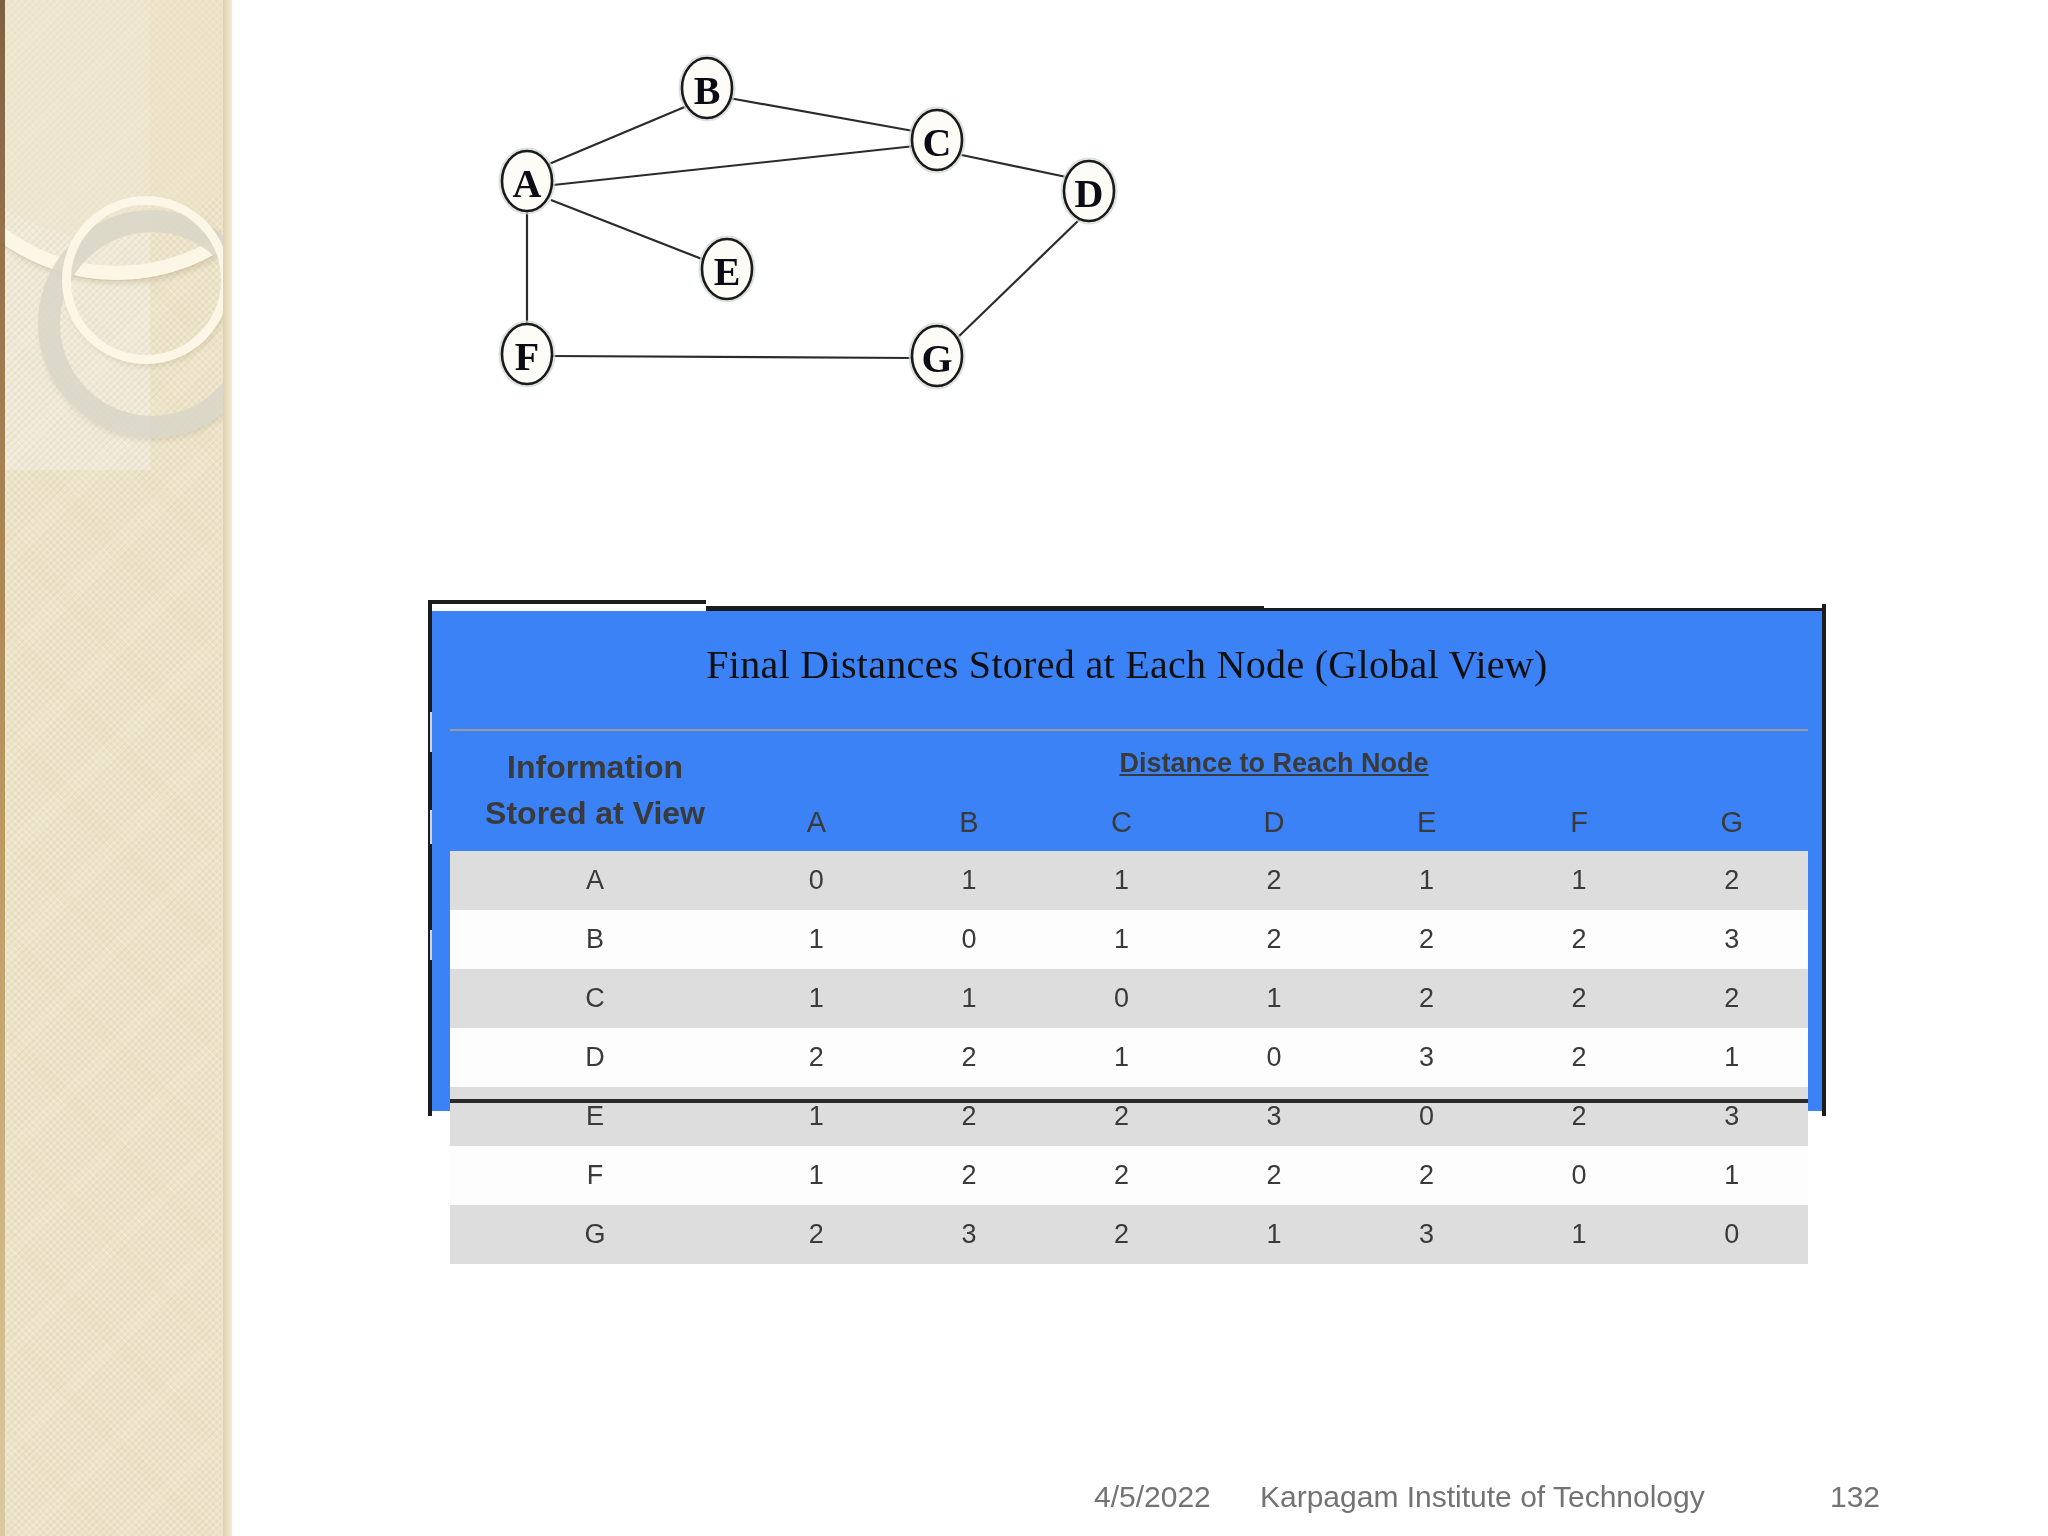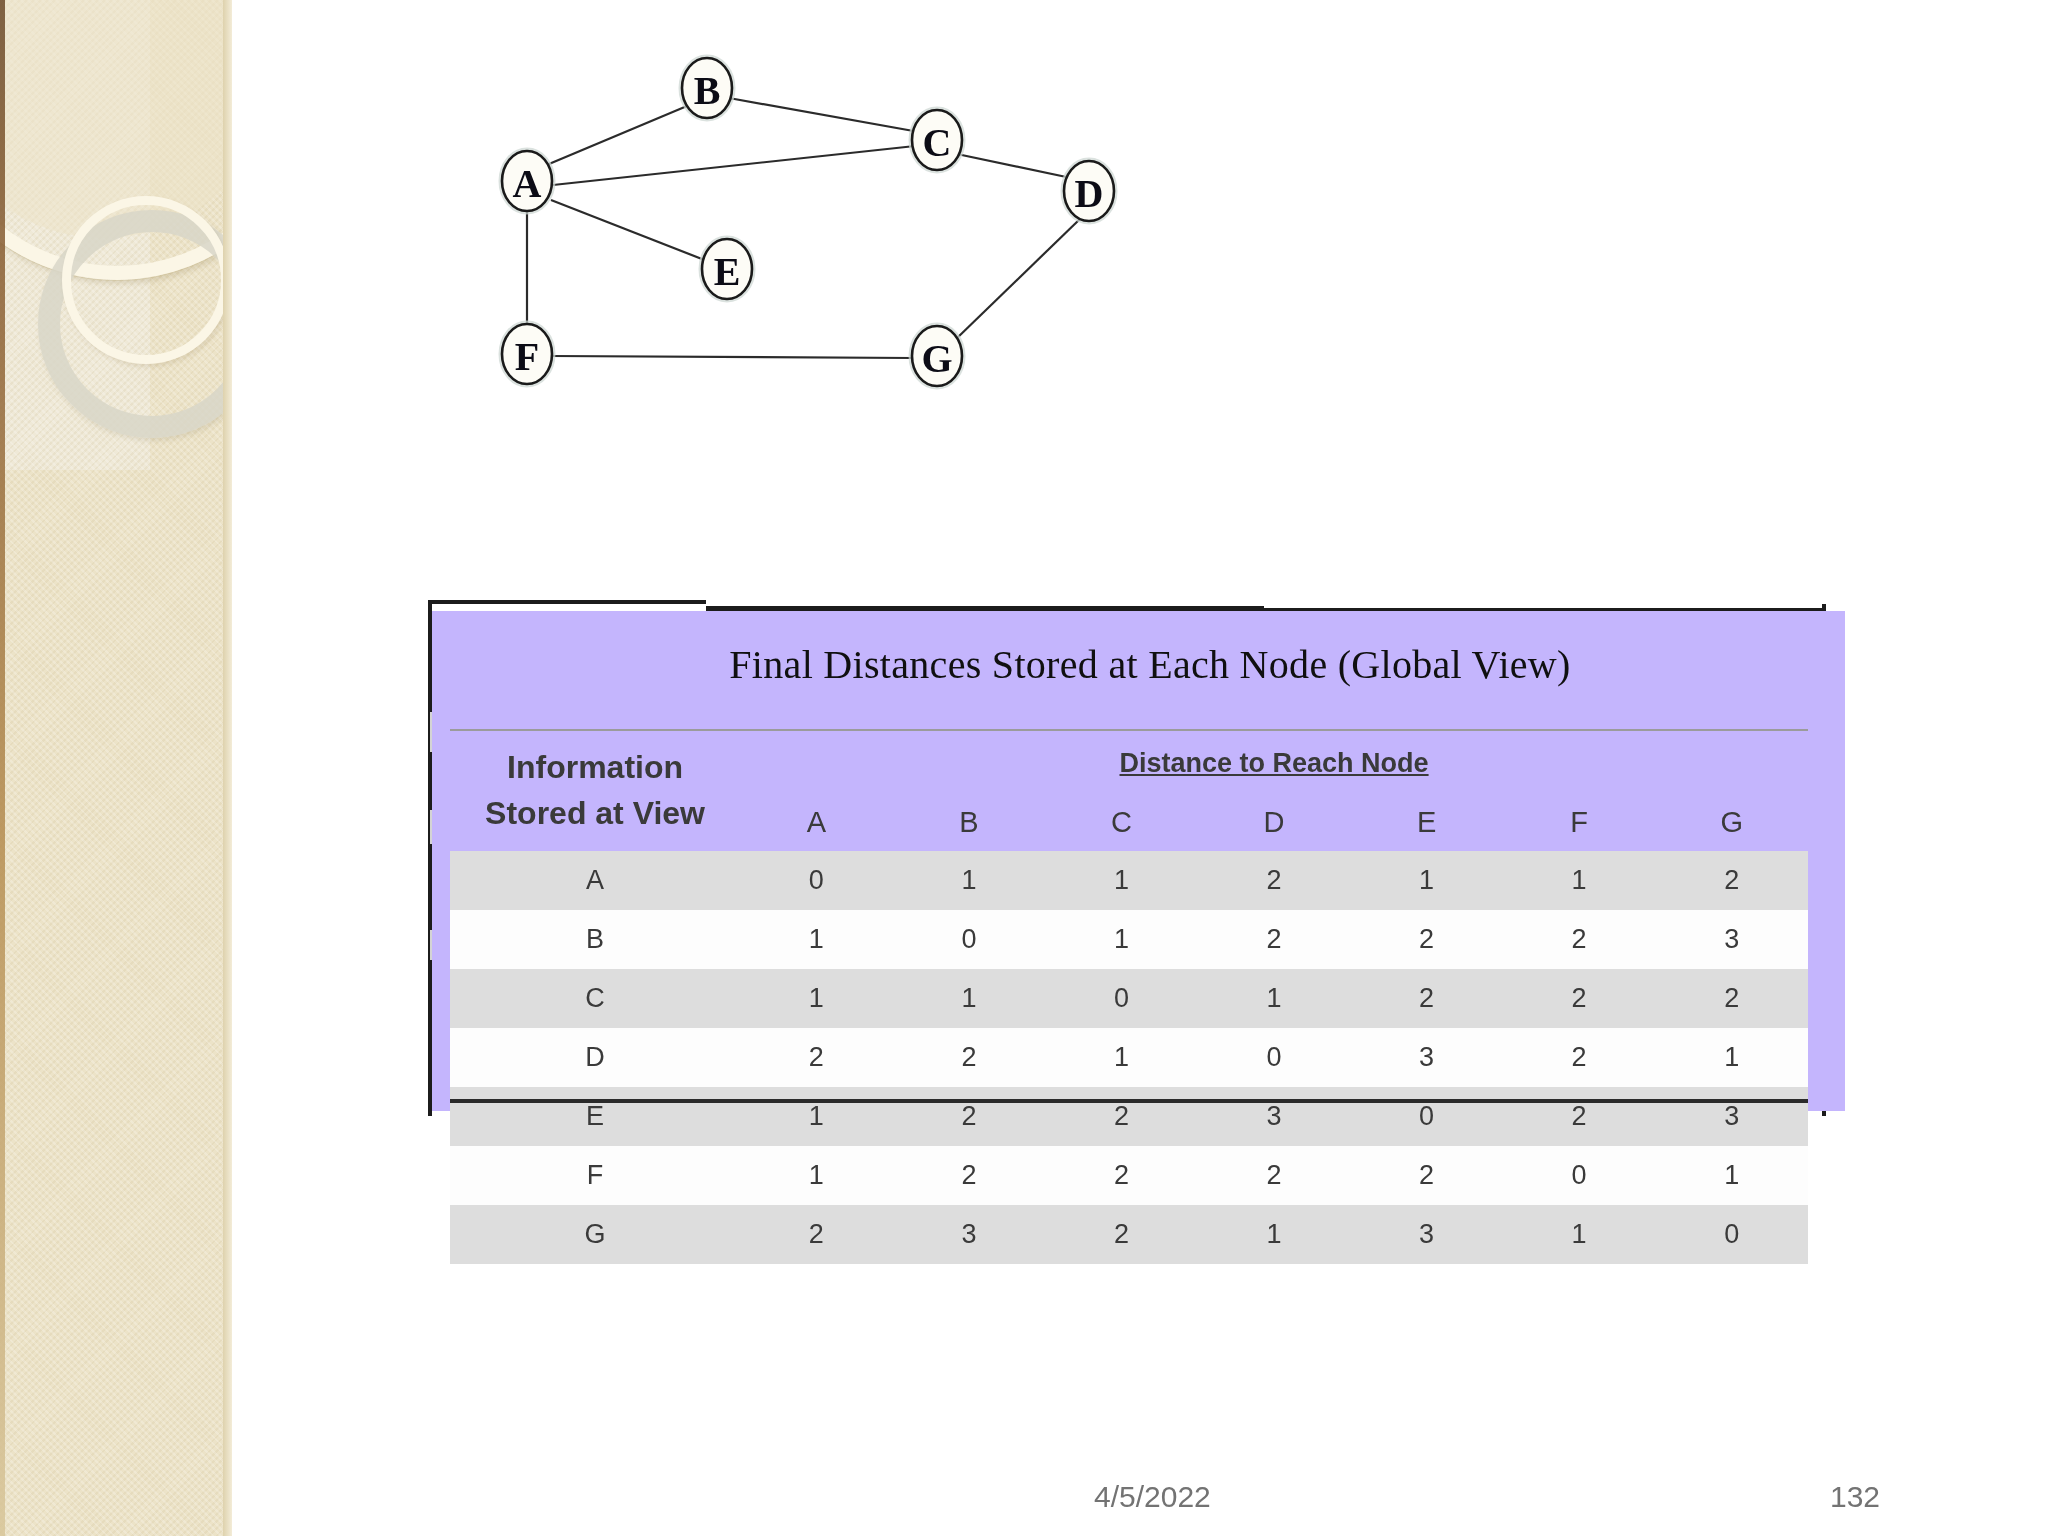--- a/index.html
+++ b/index.html
@@ -139,22 +139,21 @@
   }
   .frame-top-1 { position:absolute; left:0;    top:0;  width:278px; height:4px; background:#1c1c1c; }
   .frame-top-2 { position:absolute; left:278px; top:6px; width:558px; height:5px; background:#1c1c1c; }
   .frame-top-3 { position:absolute; left:836px; top:8px; width:562px; height:3px; background:#1c1c1c; }
 
   .table-inner {
     position: absolute;
     left: 4px; top: 11px;
     width: 1390px;
     height: 500px;
-    background: #c4b5fd;
-    padding-left: 23px;
+    background: #3b82f6;
   }
 
   .tbl-title {
     font-family: "Liberation Serif", serif;
     font-size: 40px;
     color: #101010;
     text-align: center;
     padding-top: 30px;
     letter-spacing: .3px;
     white-space: nowrap;
@@ -447,16 +446,17 @@
           </tr>
         </tbody>
       </table>
 
       <div class="bottom-rule"></div>
     </div>
   </div>
 
   <div id="slide-footer">
     <span class="f-date">4/5/2022</span>
+    <span class="f-org">Karpagam Institute of Technology</span>
     <span class="f-page">132</span>
   </div>
 
 </div>
 
 </body></html>

